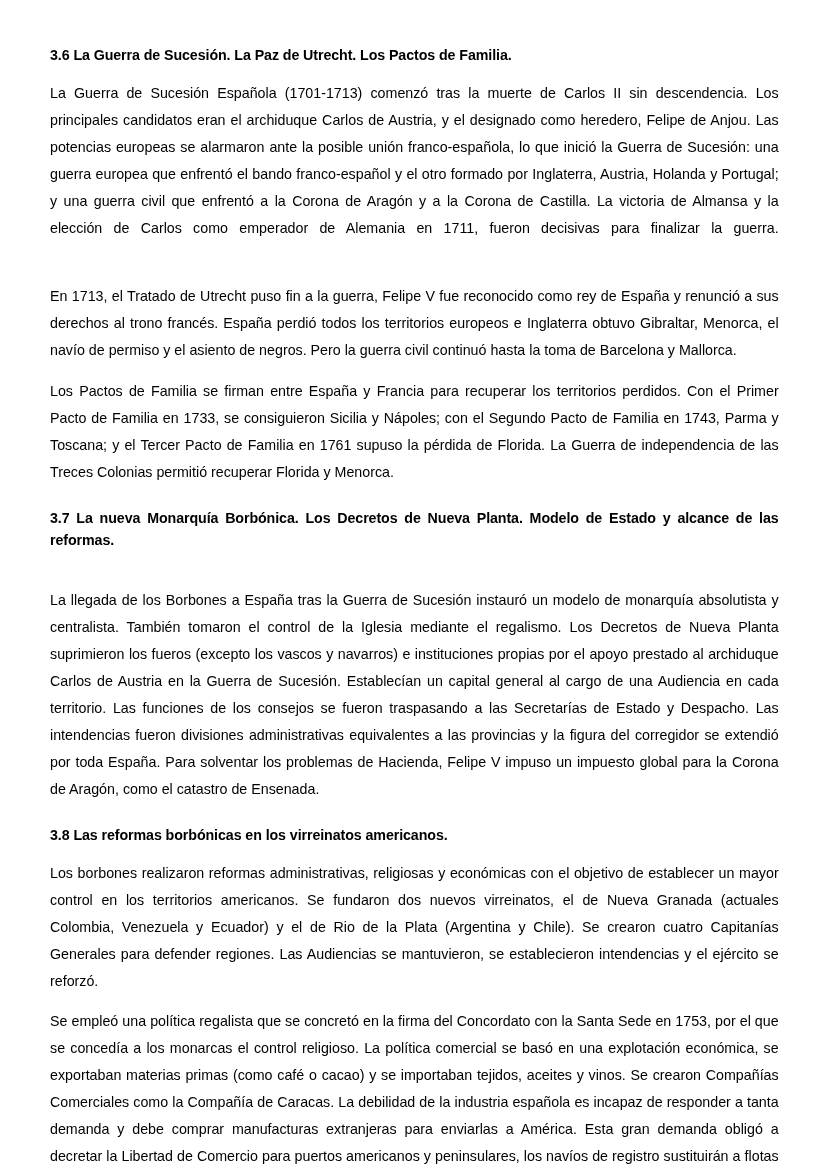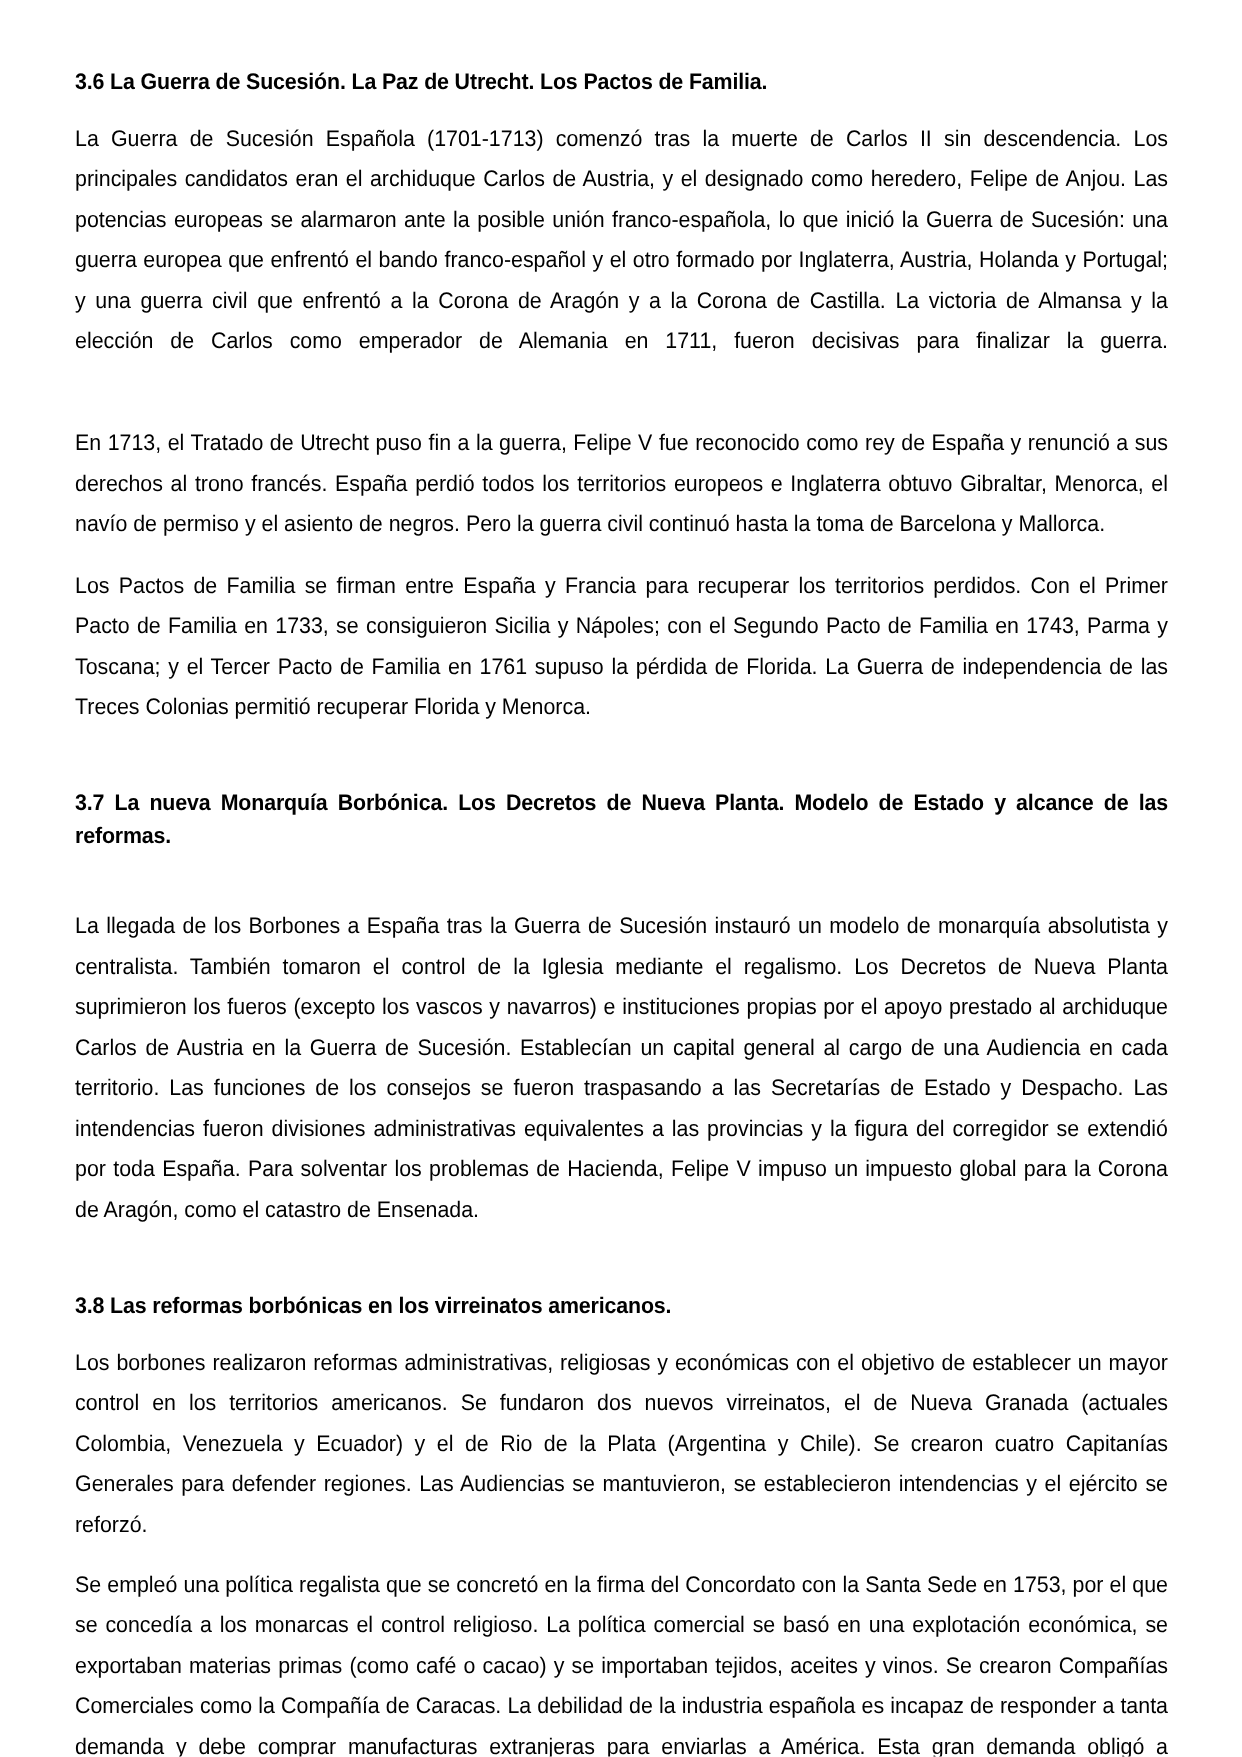--- a/index.html
+++ b/index.html
@@ -23,21 +23,21 @@
     box-sizing: border-box;
     padding: 44px 49px 0 50px;
   }
   .doc-body {
     width: 729px;
   }
   .section {
     margin: 0;
   }
   .section + .section {
-    margin-top: 40px;
+    margin-top: 22px;
   }
   .section-heading {
     font-size: 15px;
     font-weight: bold;
     line-height: 22px;
     letter-spacing: -0.1px;
     text-align: justify;
     margin: 0 0 13px 0;
     color: #000000;
     transform: scaleX(0.95);

